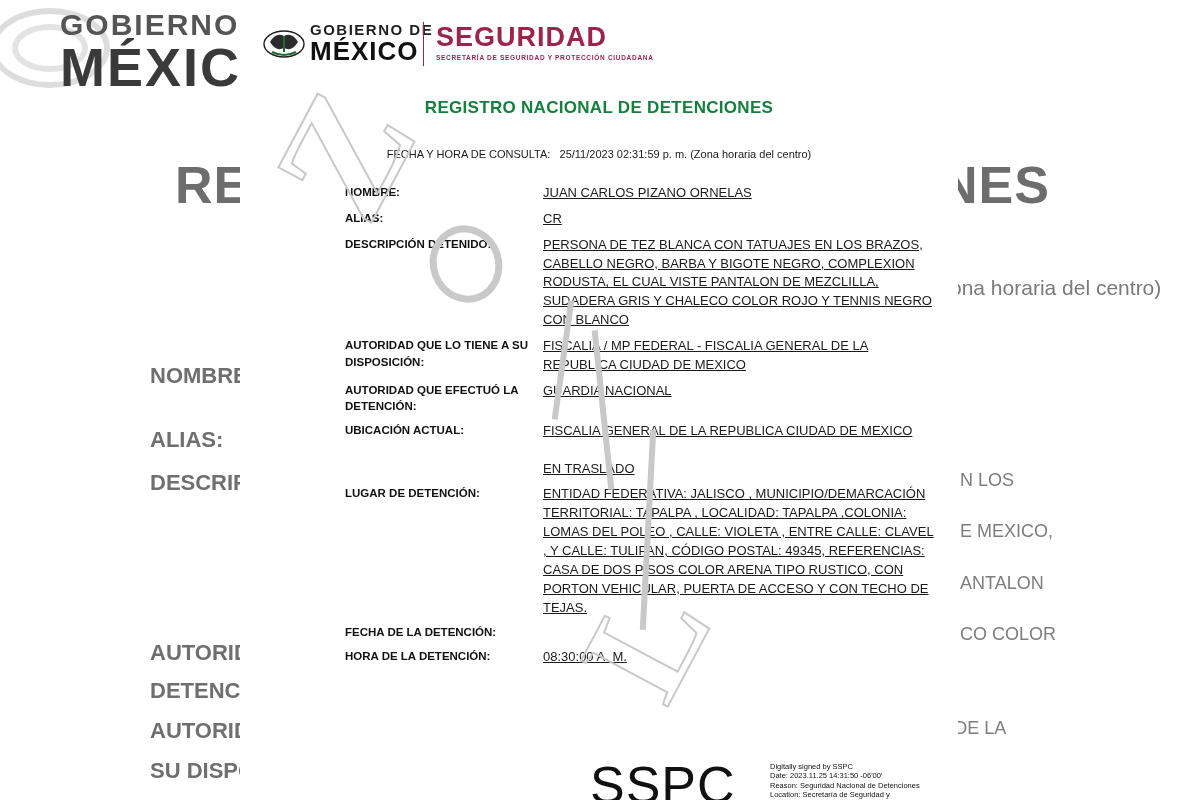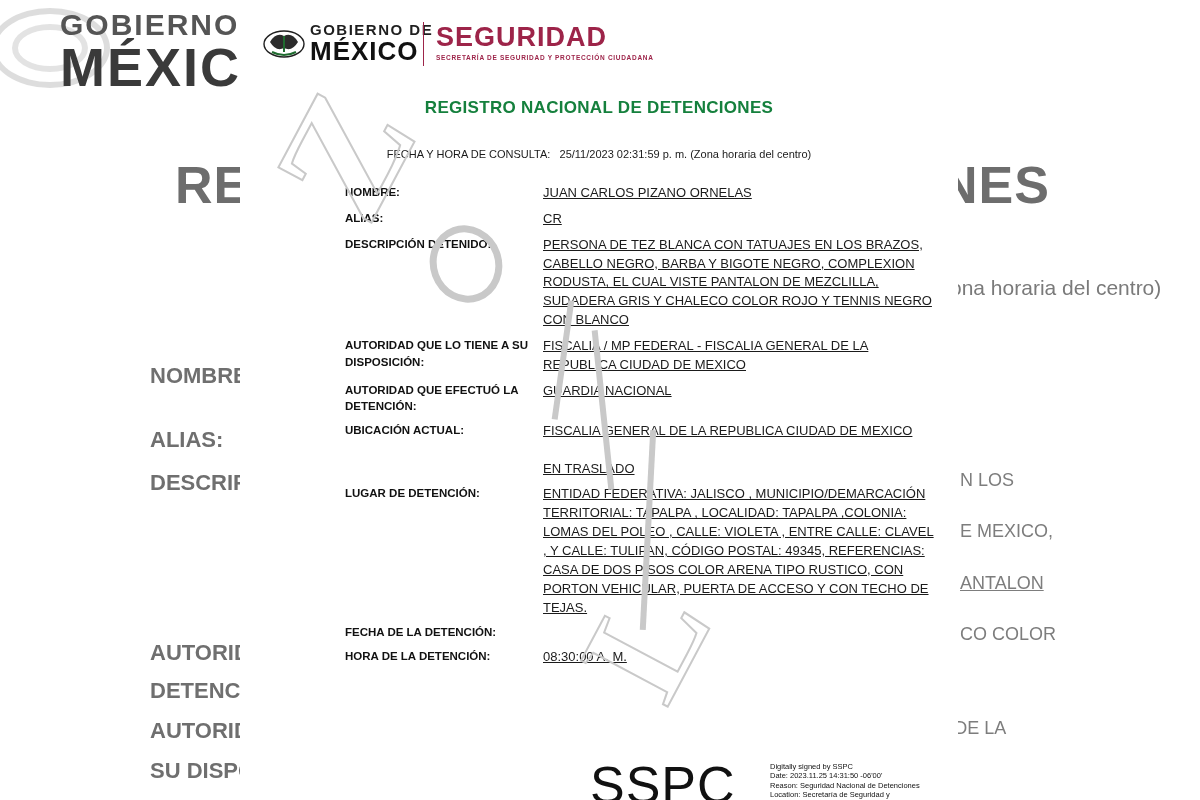--- a/index.html
+++ b/index.html
@@ -270,21 +270,21 @@
 
     <div class="bg-title">REG</div>
     <div class="bg-title" style="left:940px;top:155px;">NES</div>
     <div class="bg-sub" style="left:950px;top:276px;">ona horaria del centro)</div>
 
     <div class="bg-row" style="left:150px; top:363px;">NOMBRE:</div>
     <div class="bg-row" style="left:150px; top:427px;">ALIAS:</div>
     <div class="bg-row" style="left:150px; top:470px;">DESCRIPC</div>
     <div class="bg-val" style="left:960px; top:470px;">N LOS</div>
     <div class="bg-val" style="left:960px; top:521px;">E MEXICO,</div>
-    <div class="bg-val" style="left:960px; top:573px;text-decoration:underline;">ANTALON</div>
+    <div class="bg-val" style="left:960px; top:573px;">ANTALON</div>
     <div class="bg-val" style="left:960px; top:624px;">CO COLOR</div>
 
     <div class="bg-row" style="left:150px; top:640px;">AUTORIDA</div>
     <div class="bg-row" style="left:150px; top:678px;">DETENCIÓ</div>
     <div class="bg-row" style="left:150px; top:718px;">AUTORIDA</div>
     <div class="bg-val" style="left:940px; top:718px;">L DE LA</div>
     <div class="bg-row" style="left:150px; top:758px;">SU DISPO</div>
   </div>
 
   <div class="bg-seg-foot">SEGURID</div>

